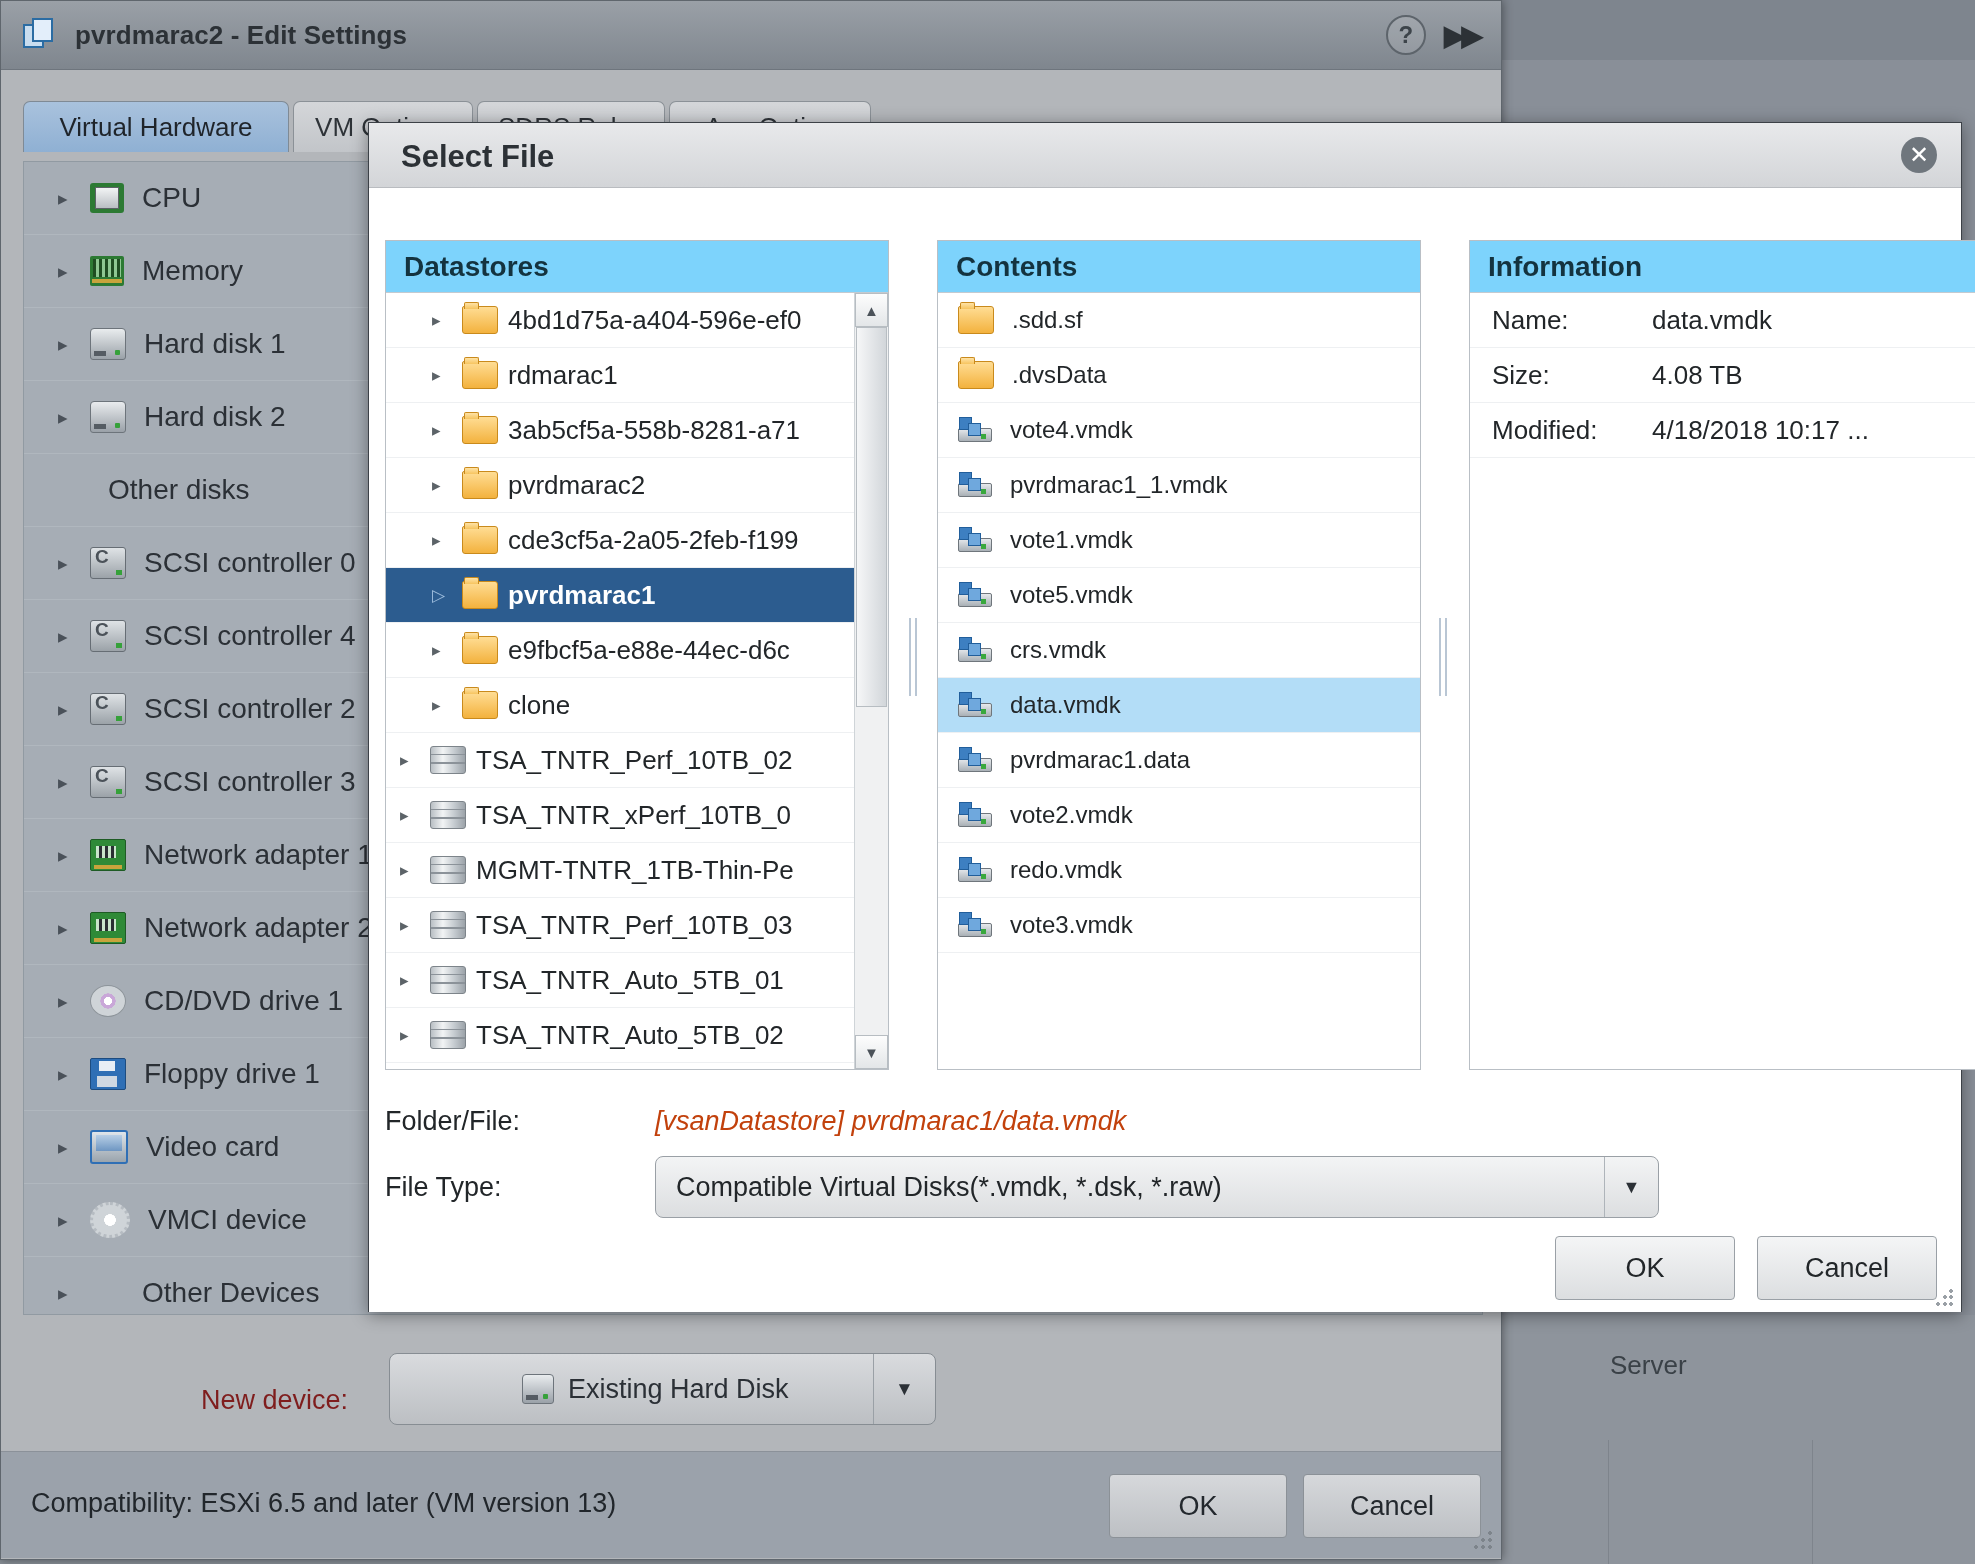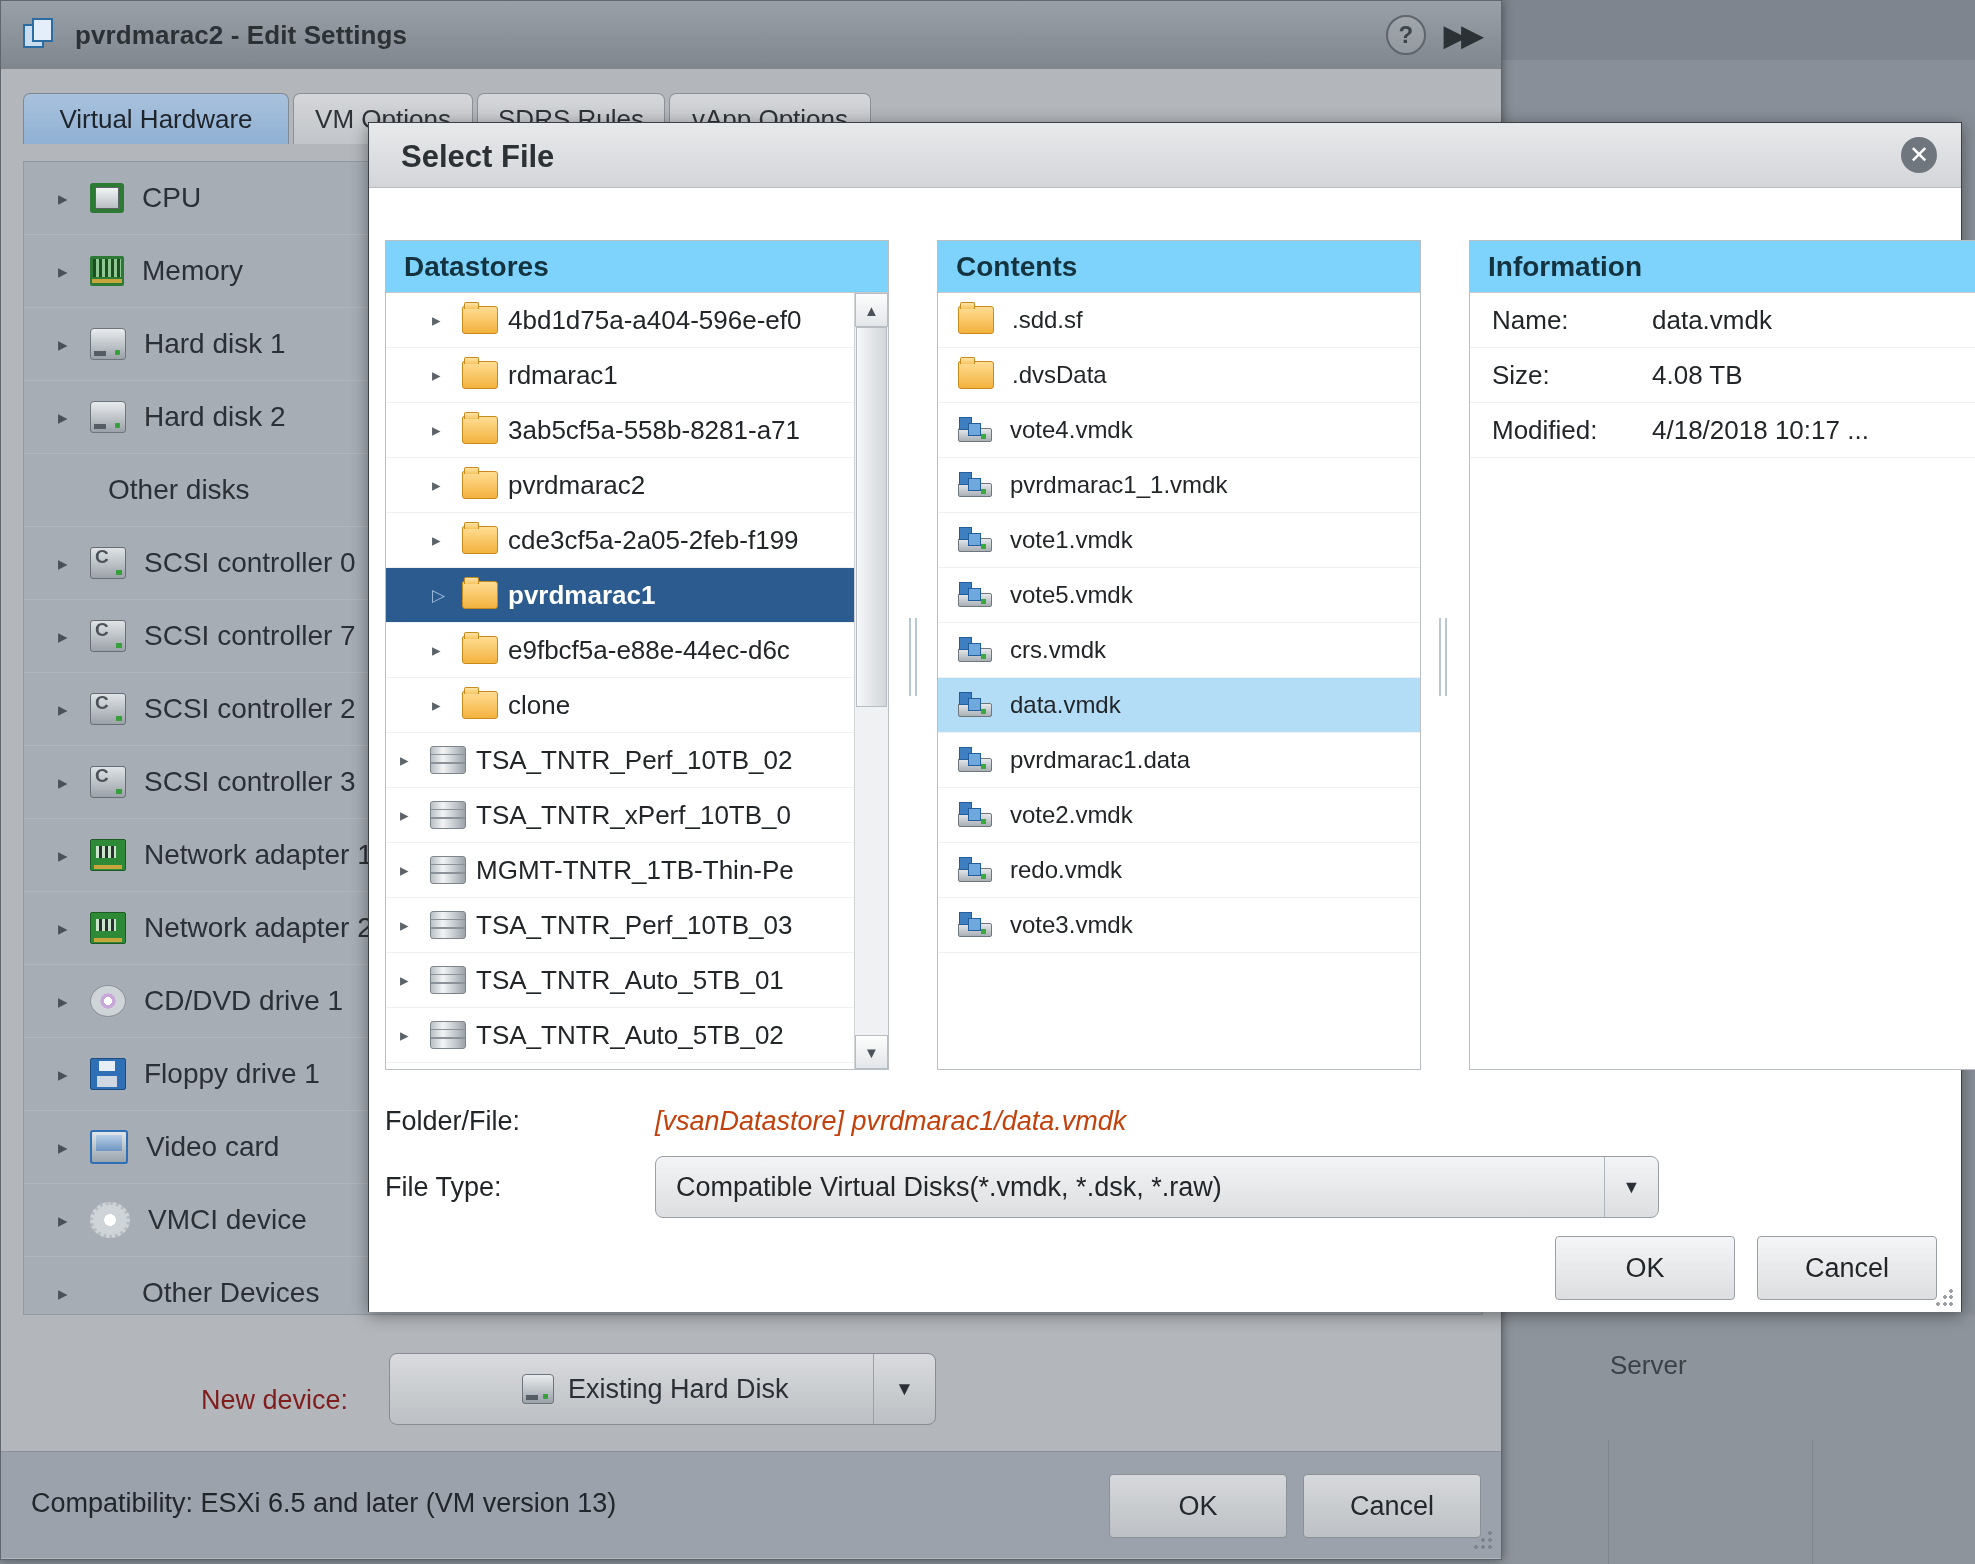--- a/index.html
+++ b/index.html
@@ -50,21 +50,21 @@
   #edit-title-right{margin-left:auto;display:flex;align-items:center;gap:18px;margin-right:22px;}
   .help-circle{
     width:36px;height:36px;border-radius:50%;border:2px solid #5d646b;
     color:#3d444a;font-size:24px;font-weight:bold;display:flex;align-items:center;
     justify-content:center;background:rgba(255,255,255,.12);
   }
   .dbl-chev{color:#2c3136;font-size:28px;letter-spacing:-4px;font-weight:bold;}
 
   
   #edit-tabs{
-    position:absolute;left:0;top:68px;width:1500px;height:36px;
+    position:absolute;left:0;top:76px;width:1500px;height:36px;
     background:#b3b6ba;
     text-align:right;
   }
   .tab{
     position:absolute;top:24px;height:50px;
     border:1px solid #8b9197;border-bottom:none;
     border-radius:7px 7px 0 0;
     display:flex;align-items:center;justify-content:center;
     font-size:26px;color:#2e3338;
     background:linear-gradient(#d4d6d9,#c2c5c9);
@@ -342,21 +342,21 @@
       <div class="dev-label">Other disks</div>
     </div>
     <div class="device-row">
       <div class="twisty">▸</div>
       <div class="dev-icon ic-scsi"></div>
       <div class="dev-label">SCSI controller 0</div>
     </div>
     <div class="device-row">
       <div class="twisty">▸</div>
       <div class="dev-icon ic-scsi"></div>
-      <div class="dev-label">SCSI controller 7</div>
+      <div class="dev-label">SCSI controller 4</div>
     </div>
     <div class="device-row">
       <div class="twisty">▸</div>
       <div class="dev-icon ic-scsi"></div>
       <div class="dev-label">SCSI controller 2</div>
     </div>
     <div class="device-row">
       <div class="twisty">▸</div>
       <div class="dev-icon ic-scsi"></div>
       <div class="dev-label">SCSI controller 3</div>

